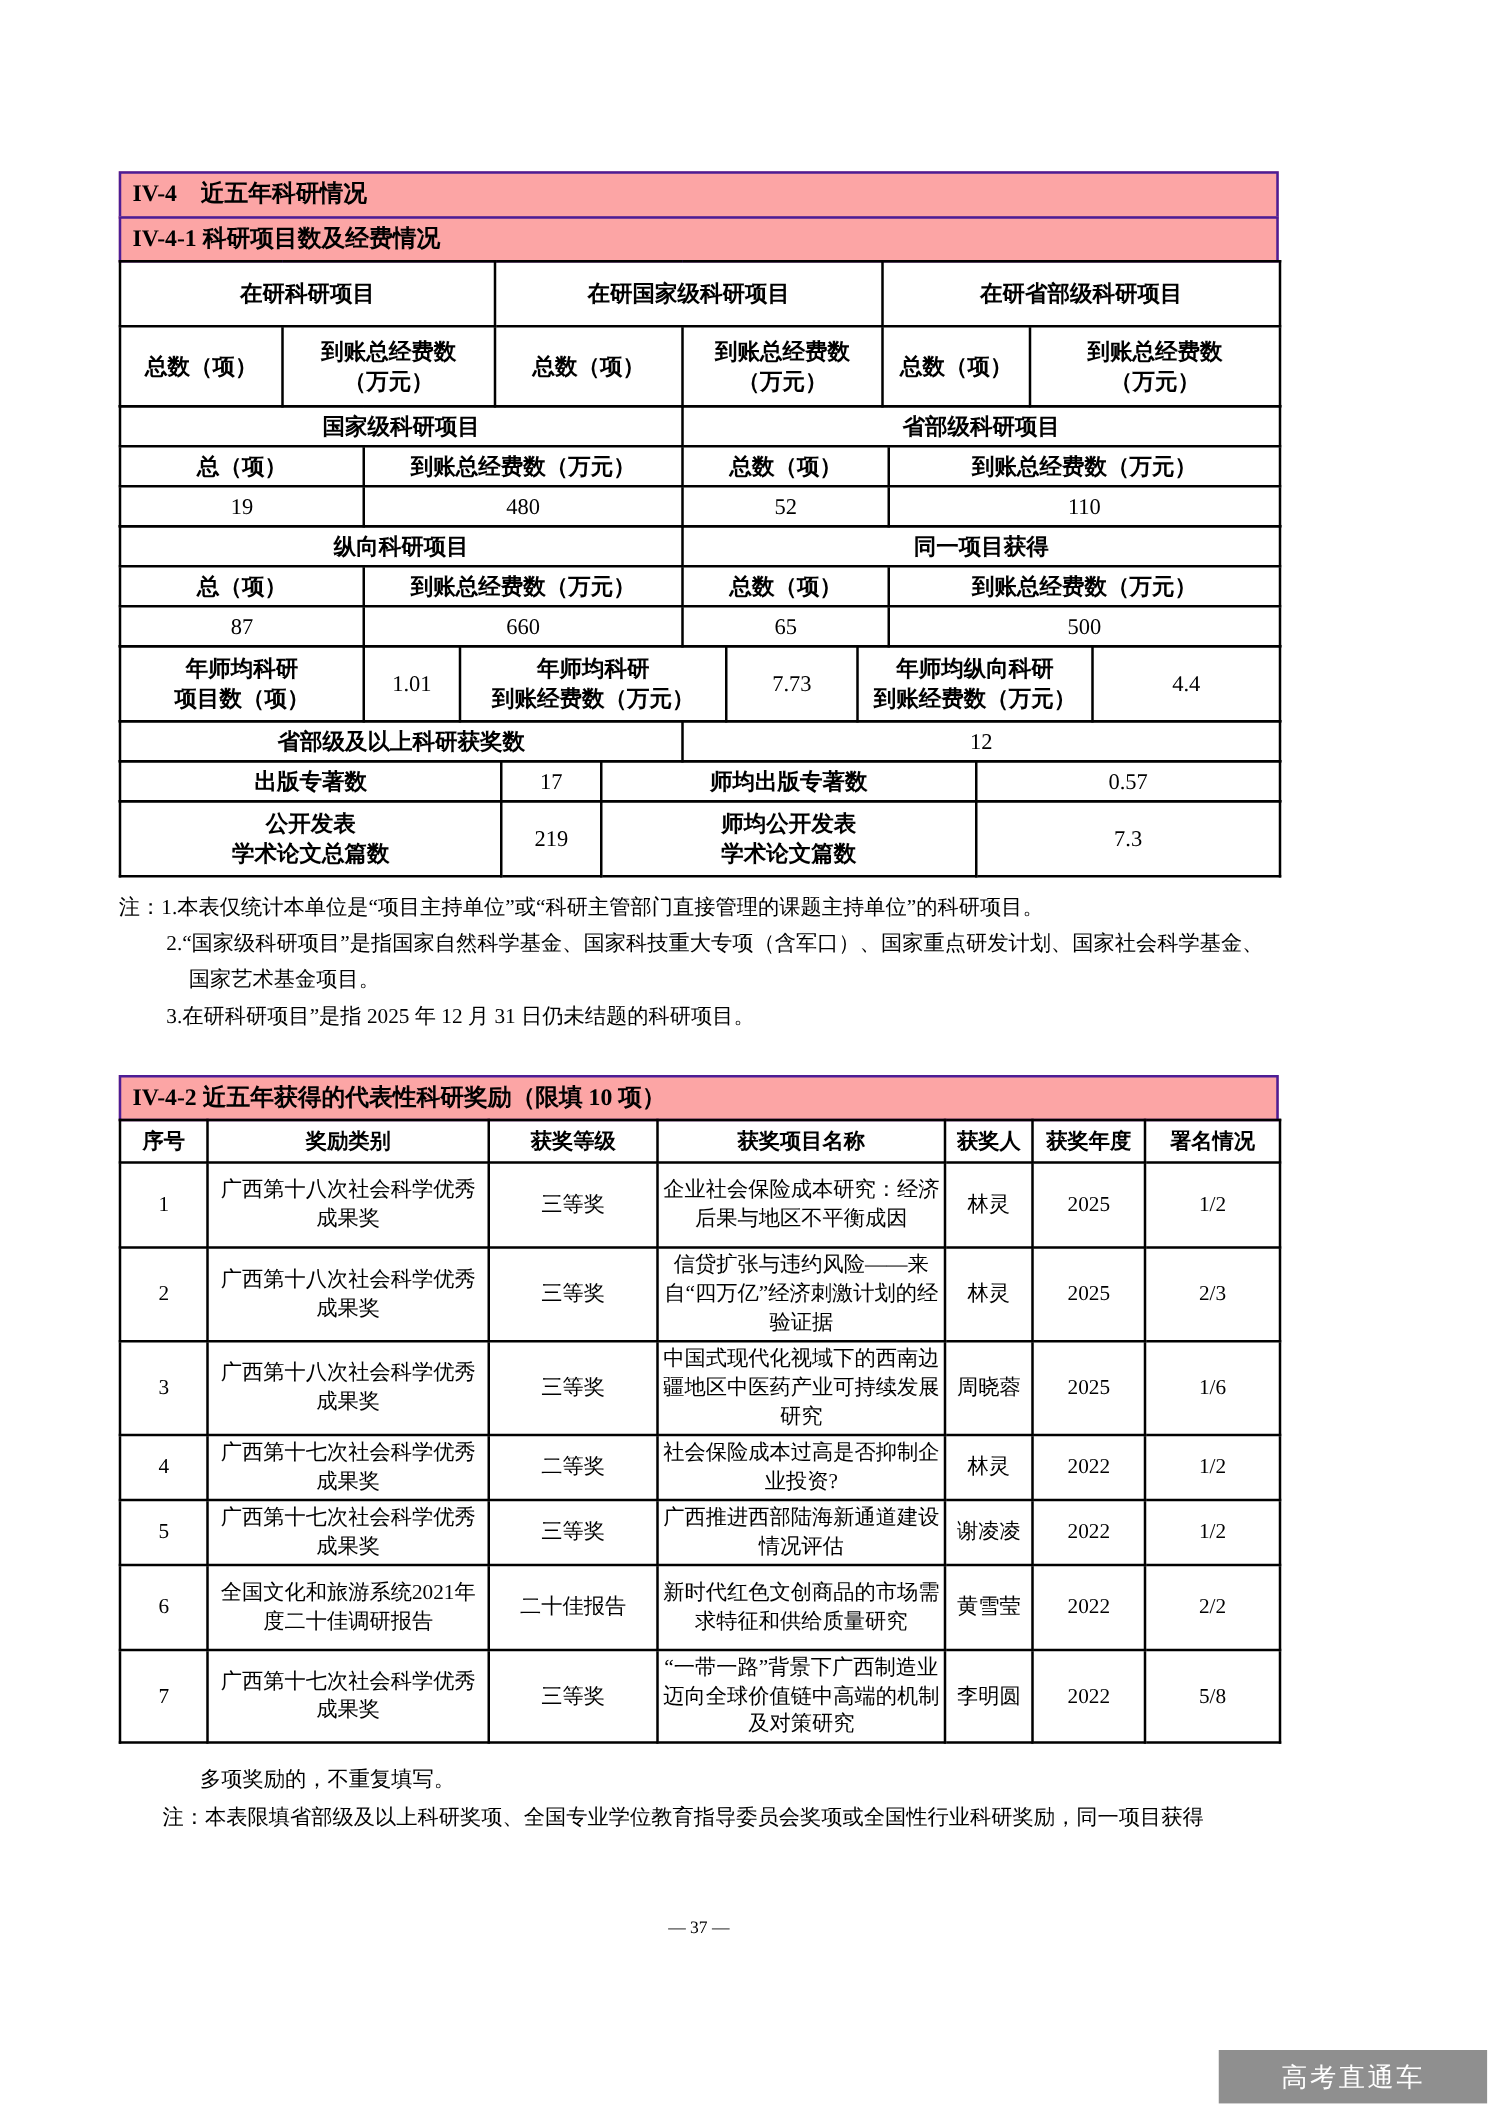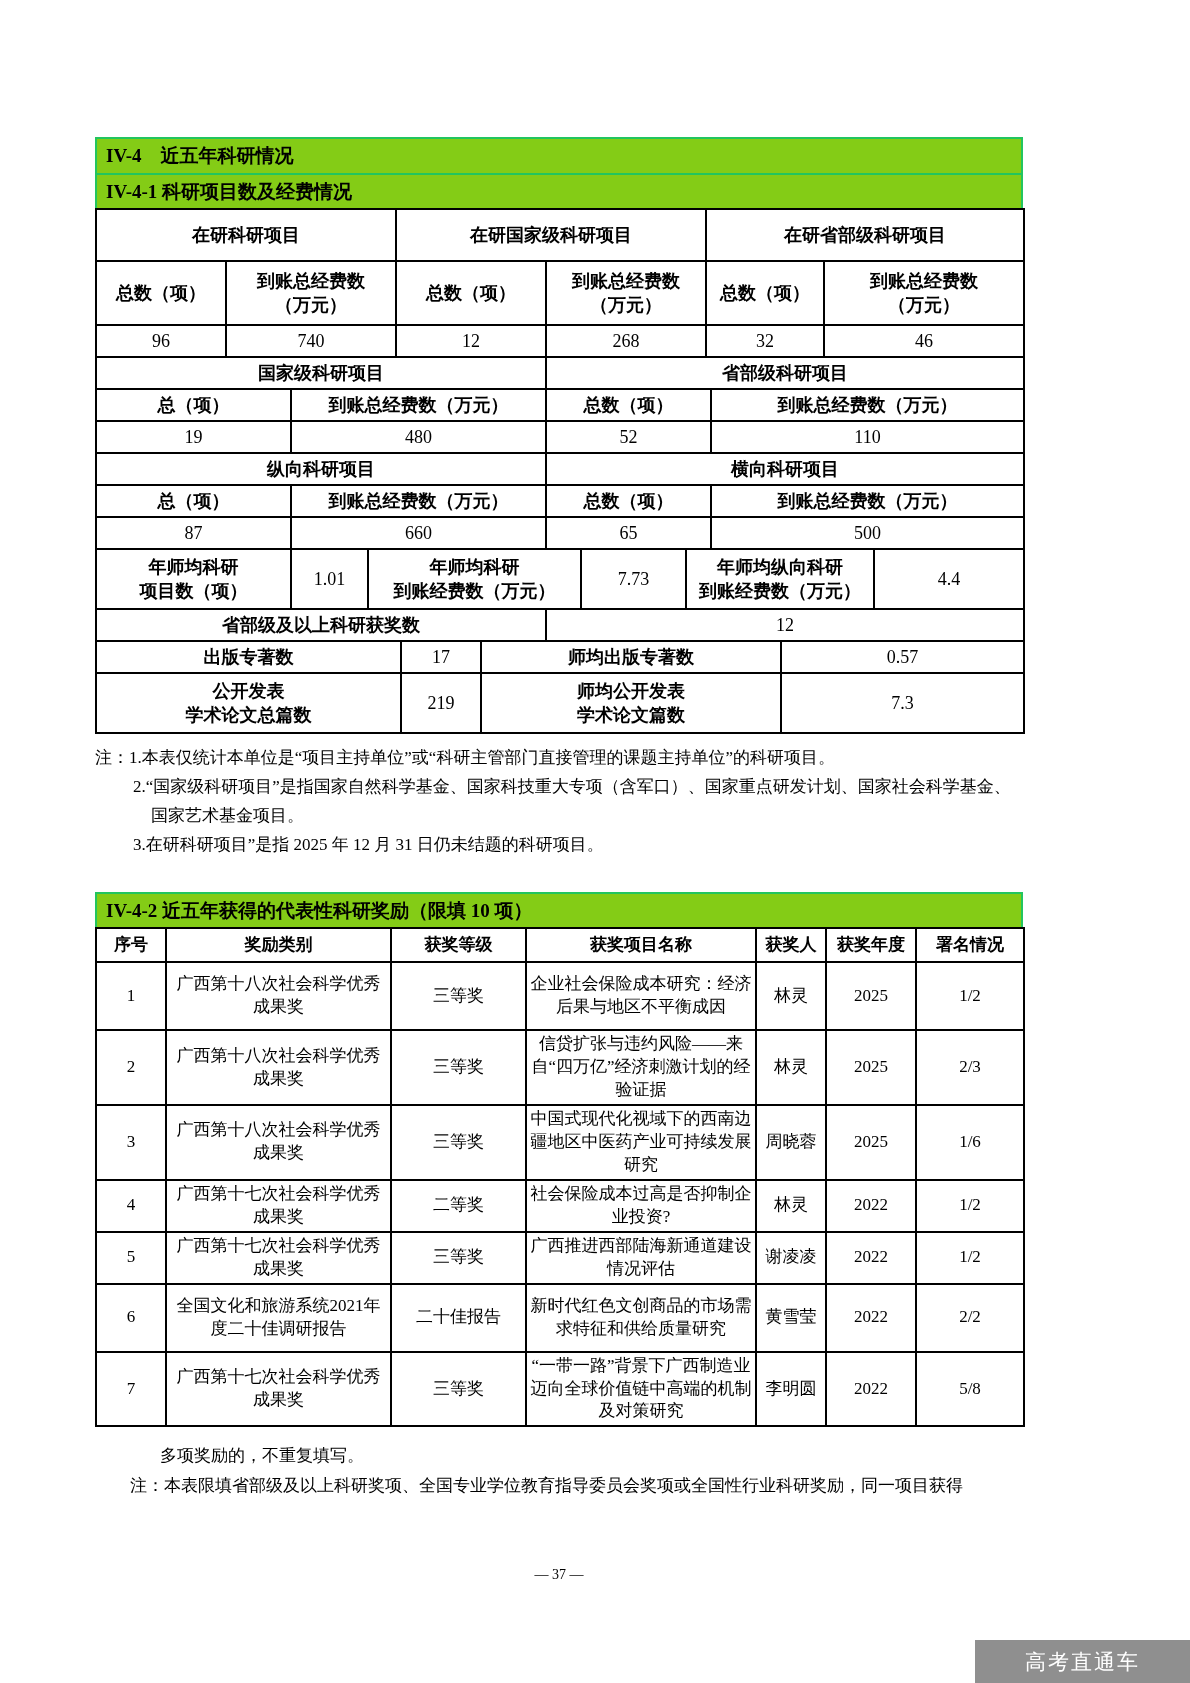--- a/index.html
+++ b/index.html
@@ -4,22 +4,22 @@
 <style>
   * { margin:0; padding:0; box-sizing:border-box; }
   html,body { background:#ffffff; }
   .page {
     position:relative; width:1190px; height:1683px; background:#fff;
     font-family:"Liberation Serif","DejaVu Serif",serif; color:#000; overflow:hidden;
   }
   .content { position:absolute; left:95px; top:137px; width:928px; }
 
   .box {
-    border:2px solid #22c55e; padding:3px 9px; font-weight:bold; font-size:19px;
-    line-height:1.45; background:#84cc16;
+    border:2px solid #4c1d95; padding:3px 9px; font-weight:bold; font-size:19px;
+    line-height:1.45; background:#fca5a5;
   }
   .stk { margin-top:-2px; }
 
   table.grid { width:928px; border-collapse:collapse; table-layout:fixed; font-size:18px; }
   table.grid td {
     border:2px solid #000; text-align:center; vertical-align:middle;
     padding:2px 3px; white-space:pre-line; line-height:1.35;
   }
   td.bold { font-weight:bold; }
 
@@ -80,28 +80,20 @@
           <td class="bold">总数（项）</td>
           <td class="bold">到账总经费数
 （万元）</td>
           <td class="bold">总数（项）</td>
           <td class="bold">到账总经费数
 （万元）</td>
           <td class="bold">总数（项）</td>
           <td class="bold">到账总经费数
 （万元）</td>
         </tr>
-        <tr class="h32">
-          <td>96</td>
-          <td>740</td>
-          <td>12</td>
-          <td>268</td>
-          <td>32</td>
-          <td>46</td>
-        </tr>
       </tbody>
     </table>
 
     <table class="grid stk">
       <colgroup>
           <col style="width:195px">
           <col style="width:255px">
           <col style="width:165px">
           <col style="width:313px">
         </colgroup>
@@ -128,21 +120,21 @@
     <table class="grid stk">
       <colgroup>
           <col style="width:195px">
           <col style="width:255px">
           <col style="width:165px">
           <col style="width:313px">
         </colgroup>
       <tbody>
         <tr class="h32">
           <td colspan="2" class="bold">纵向科研项目</td>
-          <td colspan="2" class="bold">横向科研项目</td>
+          <td colspan="2" class="bold">同一项目获得</td>
         </tr>
         <tr class="h32">
           <td class="bold">总（项）</td>
           <td class="bold">到账总经费数（万元）</td>
           <td class="bold">总数（项）</td>
           <td class="bold">到账总经费数（万元）</td>
         </tr>
         <tr class="h32">
           <td>87</td>
           <td>660</td>

